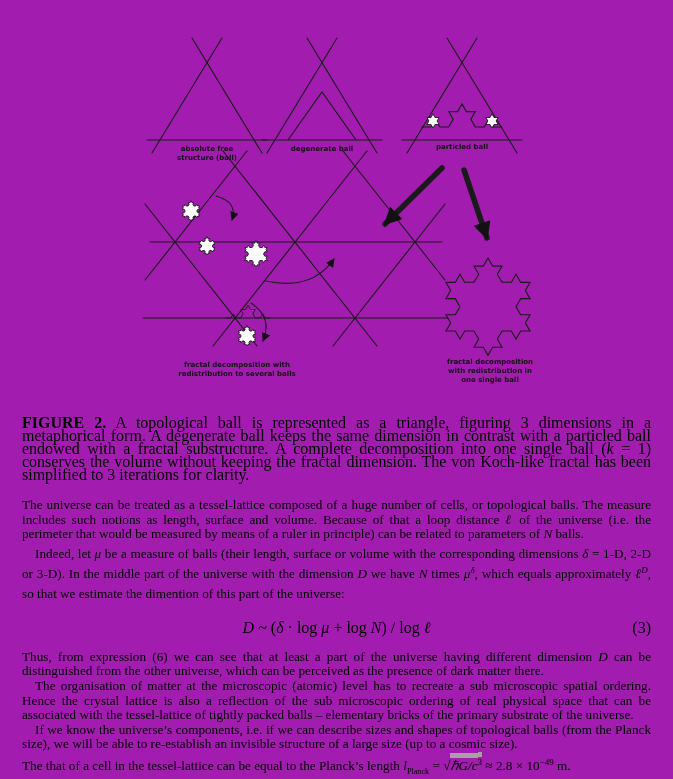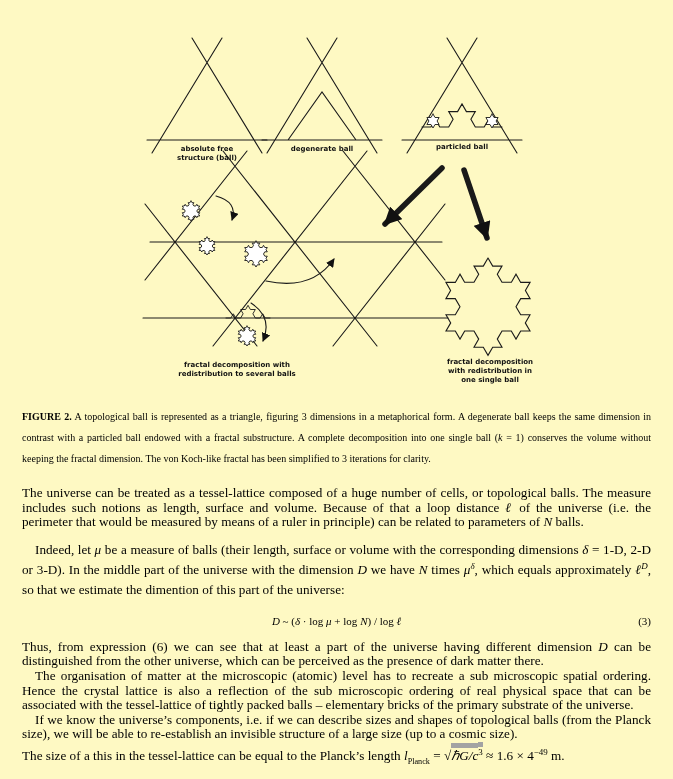--- a/index.html
+++ b/index.html
@@ -1,28 +1,28 @@
 <!DOCTYPE html>
 <html><head>
 <meta charset="utf-8">
 <style>
   html,body{margin:0;padding:0;background:#fff;}
-  .page{width:673px;height:779px;position:relative;overflow:hidden;background:#fef9c3;
+  .page{width:673px;height:779px;position:relative;overflow:hidden;background:#a21caf;
         font-family:"Liberation Serif",serif;color:#000;}
   .figure-svg{display:block;}
   .fig-lines{stroke:#1a1a1a;stroke-width:1.1;fill:none;stroke-linecap:round;}
   .flabel{font-family:"DejaVu Sans",sans-serif;font-size:7px;font-weight:bold;fill:#111;
           text-anchor:middle;stroke:none;}
-  .caption{margin:10px 22px 0;font-size:10px;line-height:21px;text-align:justify;}
+  .caption{margin:20px 22px 0;font-size:16px;line-height:13px;text-align:justify;}
   .body-text{margin:17px 22px 0;font-size:13.2px;}
   p.para{margin:0;text-align:justify;line-height:14.6px;}
   p.ind{text-indent:13px;}
-  p.math-lines{line-height:20px;margin-top:10px;}
+  p.math-lines{line-height:20px;margin-top:2px;}
   p.p-last{margin-top:7px;}
-  .eq-row{position:relative;margin:15px 0 13px;text-align:center;font-size:11px;}
+  .eq-row{position:relative;margin:15px 0 13px;text-align:center;font-size:16px;}
   .eq-num{position:absolute;right:0;top:0;}
   .it{font-style:italic;}
   .bf{font-weight:bold;}
   .sup{vertical-align:super;font-size:0.68em;line-height:0;}
   .sub{vertical-align:sub;font-size:0.62em;line-height:0;}
   .ov{border-top:5px solid #a3a3a3;}
 </style>
 </head>
 <body>
 
@@ -87,16 +87,16 @@
   <div class="body-text">
     <p class="para"><span>The universe can be treated as a tessel-lattice composed of a huge number of cells, or topological balls. The measure includes such notions as length, surface and volume. Because of that a loop distance </span><span class="it">ℓ</span><span> of the universe (i.e. the perimeter that would be measured by means of a ruler in principle) can be related to parameters of </span><span class="it">N</span><span> balls.</span></p>
     <p class="para ind math-lines"><span>Indeed, let </span><span class="it">μ</span><span> be a measure of balls (their length, surface or volume with the corresponding dimensions </span><span class="it">δ</span><span> = 1-D, 2-D or 3-D). In the middle part of the universe with the dimension </span><span class="it">D</span><span> we have </span><span class="it">N</span><span> times </span><span class="it">μ</span><span class="it sup">δ</span><span>, which equals approximately </span><span class="it">ℓ</span><span class="it sup">D</span><span>, so that we estimate the dimention of this part of the universe:</span></p>
     <div class="eq-row">
       <span><span class="it">D</span><span> ~ (</span><span class="it">δ</span><span> · log </span><span class="it">μ</span><span> + log </span><span class="it">N</span><span>) / log </span><span class="it">ℓ</span></span>
       <span class="eq-num">(3)</span>
     </div>
     <p class="para"><span>Thus, from expression (6) we can see that at least a part of the universe having different dimension </span><span class="it">D</span><span> can be distinguished from the other universe, which can be perceived as the presence of dark matter there.</span></p>
     <p class="para ind"><span>The organisation of matter at the microscopic (atomic) level has to recreate a sub microscopic spatial ordering. Hence the crystal lattice is also a reflection of the sub microscopic ordering of real physical space that can be associated with the tessel-lattice of tightly packed balls – elementary bricks of the primary substrate of the universe.</span></p>
     <p class="para ind"><span>If we know the universe’s components, i.e. if we can describe sizes and shapes of topological balls (from the Planck size), we will be able to re-establish an invisible structure of a large size (up to a cosmic size).</span></p>
-    <p class="para p-last"><span>The size of a this in the tessel-lattice can be equal to the Planck’s length </span><span class="it">l</span><span class="sub">Planck</span><span> = </span><span>√</span><span class="it ov">ℏG/c</span><span class="sup ov">3</span><span> ≈ 1.6 × 4</span><span class="sup">−49</span><span> m.</span></p>
+    <p class="para p-last"><span>The that of a cell in the tessel-lattice can be equal to the Planck’s length </span><span class="it">l</span><span class="sub">Planck</span><span> = </span><span>√</span><span class="it ov">ℏG/c</span><span class="sup ov">3</span><span> ≈ 2.8 × 10</span><span class="sup">−49</span><span> m.</span></p>
   </div>
 
 </div>
 
 </body></html>

